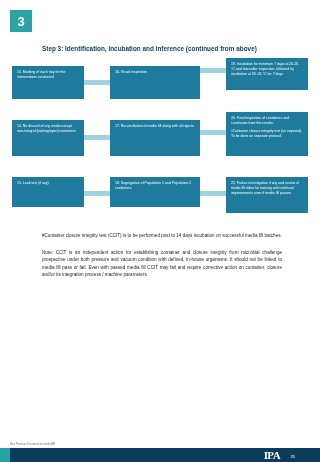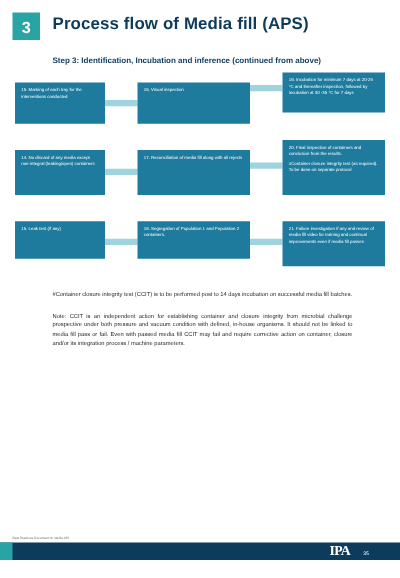--- a/index.html
+++ b/index.html
@@ -54,21 +54,21 @@
   .body-copy{position:absolute;left:42px;top:232px;width:240px;}
   .body-copy p{
     margin:0 0 9px 0;
     font-size:4.6px;
     line-height:1.65;
     color:#231f20;
     text-align:justify;
   }
 
   
-  .footer{position:absolute;left:0;bottom:14px;width:304px;height:22px;}
+  .footer{position:absolute;left:0;bottom:0;width:304px;height:22px;}
   .footer-bar{position:absolute;left:0;bottom:0;width:320px;height:14px;background:#0d3b5c;}
   .footer-accent{position:absolute;left:0;bottom:0;width:10px;height:14px;background:#29a3a3;}
   .footer-text{
     position:absolute;left:10px;bottom:16px;
     font-size:2.6px;color:#6d6e71;
   }
   .footer-logo{
     position:absolute;right:24px;bottom:1.5px;
     font-size:11px;font-weight:bold;color:#ffffff;letter-spacing:-.6px;
     font-family:"Liberation Serif", serif;
@@ -78,21 +78,20 @@
     font-size:4px;color:#ffffff;
   }
 </style>
 </head>
 <body>
 
 <div class="slide">
 
   <div class="hdr">
     <div class="hdr-badge">3</div>
-    <div class="hdr-title">Process flow of Media fill (APS)</div>
   </div>
 
   <div class="step-title">Step 3: Identification, Incubation and inference (continued from above)</div>
 
   <div class="diagram">
 
     <div class="connector" style="left:84px;top:22px;width:26px;height:5px;"></div>
     <div class="connector" style="left:200px;top:10px;width:26px;height:5px;"></div>
     <div class="connector" style="left:84px;top:77px;width:26px;height:5px;"></div>
     <div class="connector" style="left:200px;top:72px;width:26px;height:5px;"></div>

